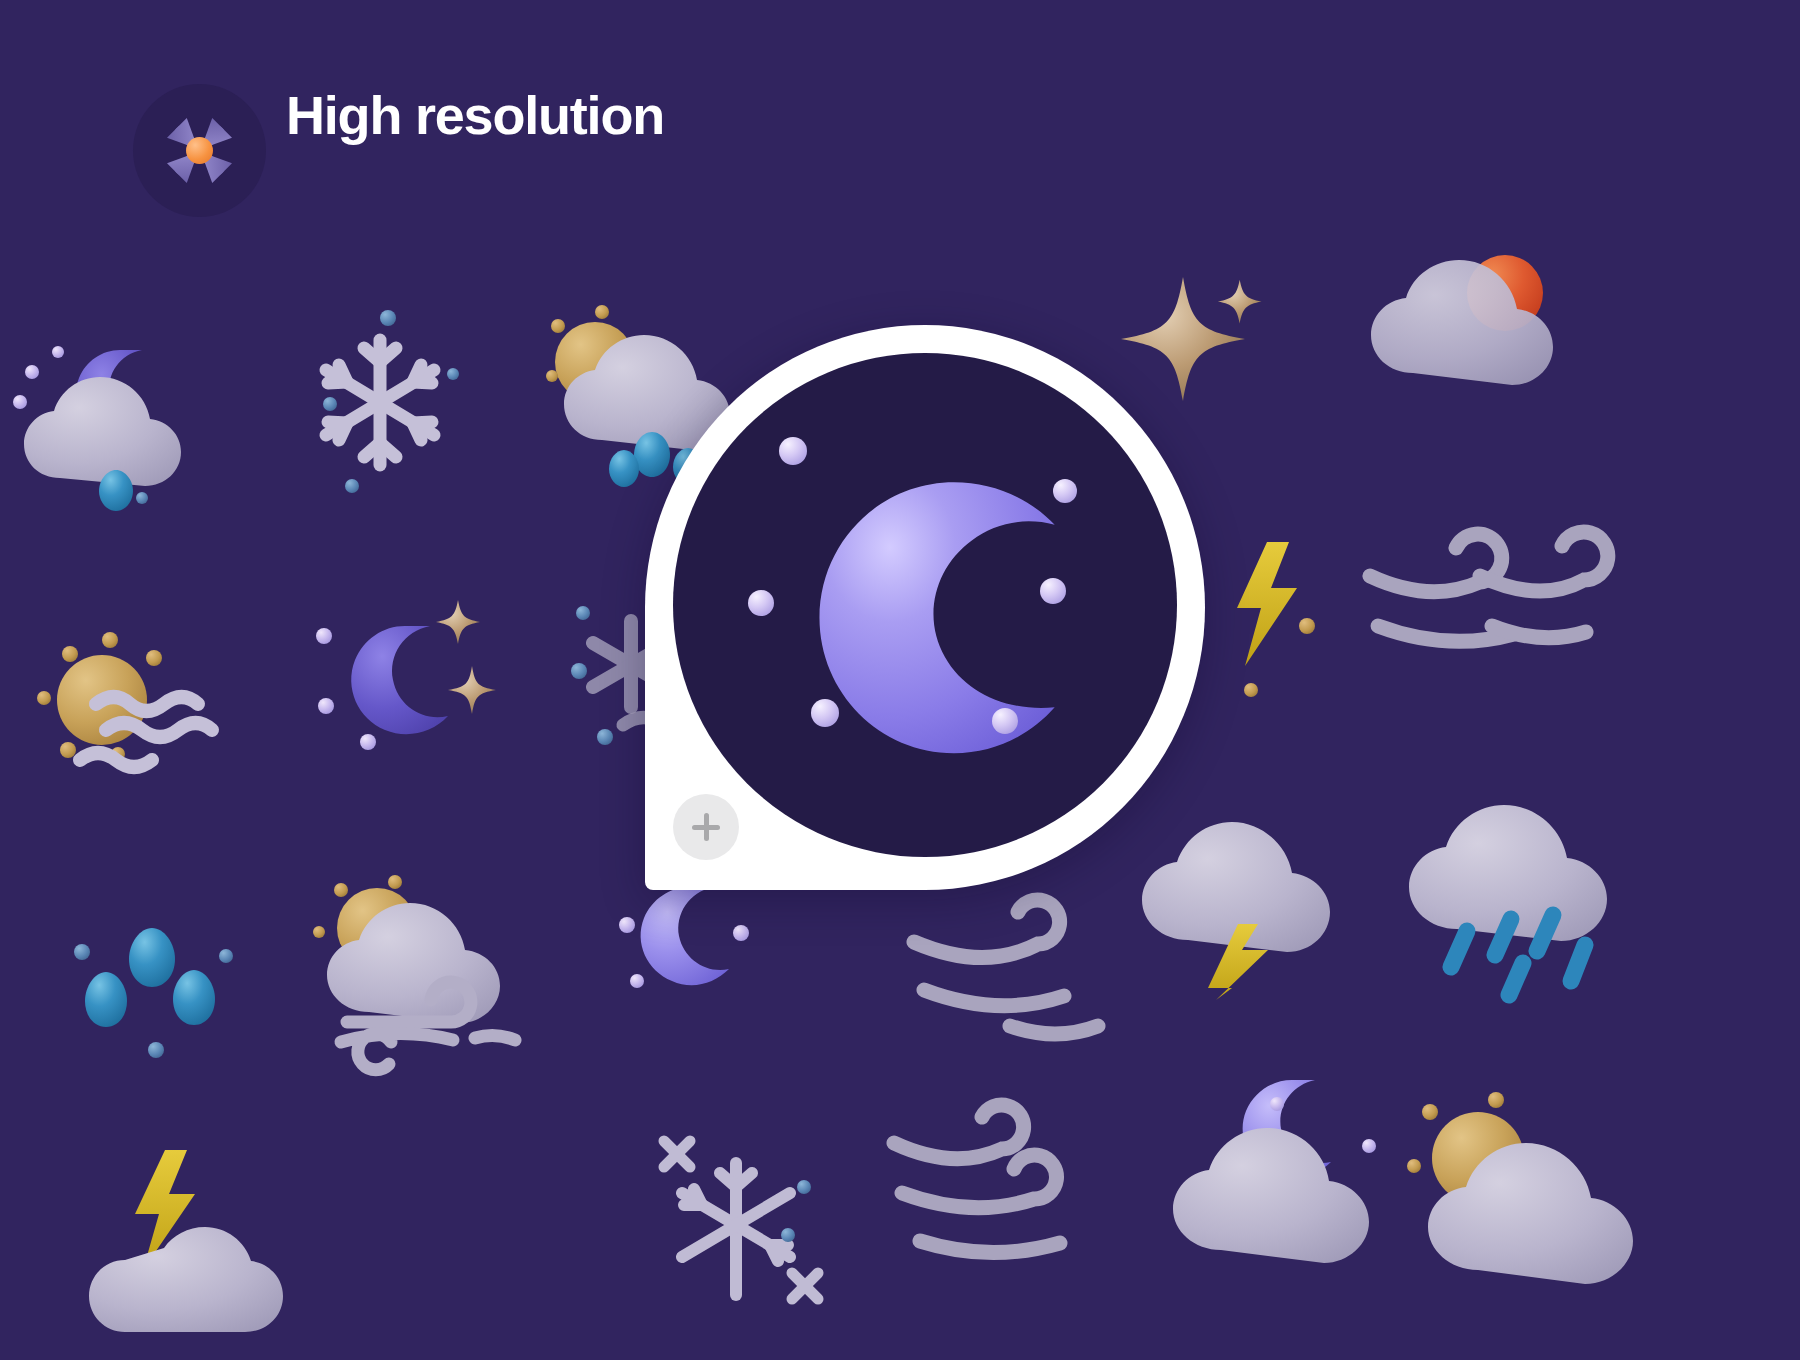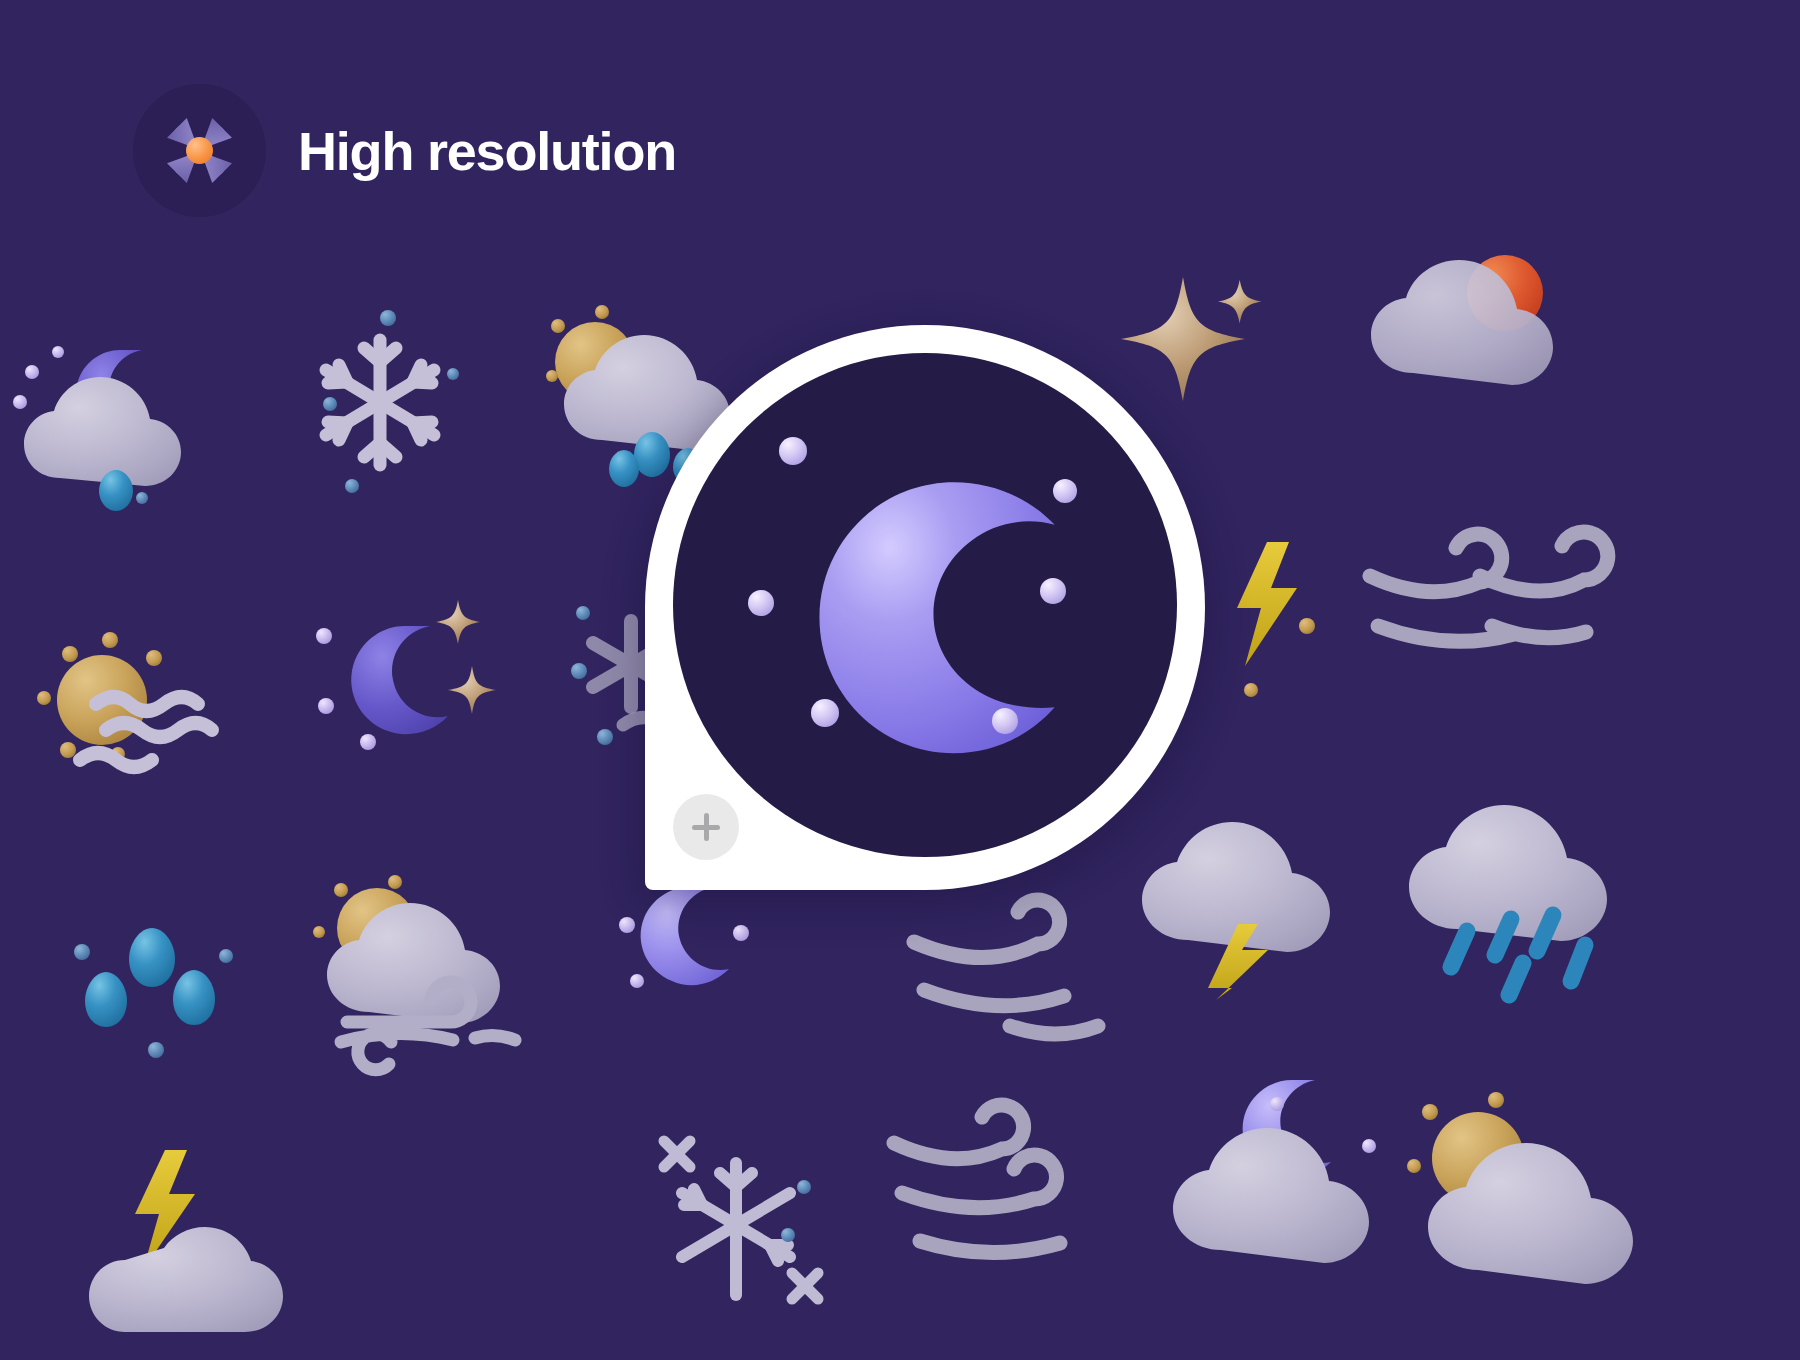--- a/index.html
+++ b/index.html
@@ -6,21 +6,21 @@
   html,body { width:1800px; height:1360px; overflow:hidden; }
   body {
     font-family:"Liberation Sans", sans-serif;
     background:#31245f;
     position:relative;
   }
 
   
   #header {
     position:absolute; left:133px; top:84px;
-    display:flex; align-items:center; gap:32px;
+    display:flex; gap:20px;
     z-index:40;
   }
   #brand-badge {
     width:133px; height:133px; border-radius:50%;
     background:#2b1f55;
     position:relative; flex:0 0 auto;
   }
   #brand-badge .ctr-dot {
     position:absolute; left:50%; top:50%;
     width:27px; height:27px; margin:-13.5px 0 0 -13.5px;

